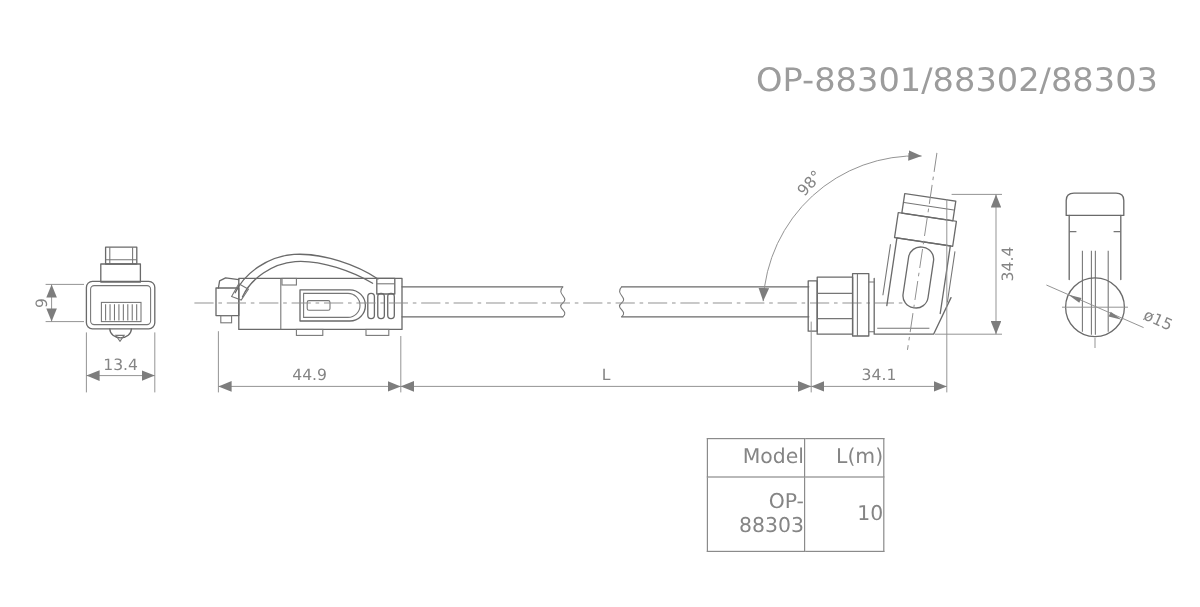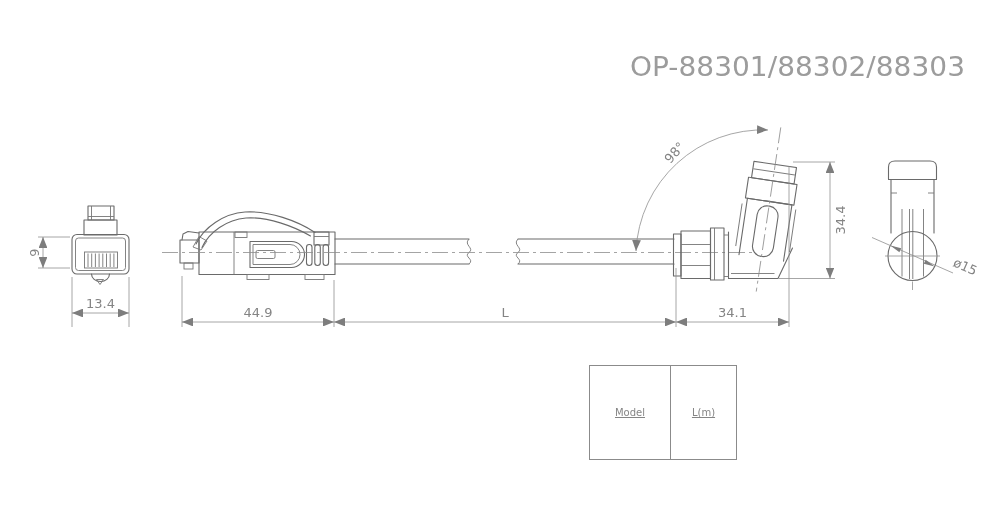--- a/index.html
+++ b/index.html
@@ -11,21 +11,21 @@
   .geo2{stroke:#767676;stroke-width:0.9;fill:none;}
   .thin{stroke:#8f8f8f;stroke-width:0.8;fill:none;}
   .dim{stroke:#8f8f8f;stroke-width:0.8;fill:none;}
   .cl{stroke:#8d8d8d;stroke-width:0.8;fill:none;stroke-dasharray:16 4 3 4;}
   .arrfill{fill:#7d7d7d;stroke:none;}
   .dimtxt{font-size:13px;fill:#848484;}
   .title-txt{font-size:27px;fill:#9c9c9c;}
   .model-table{position:absolute;left:577px;top:365px;width:145px;height:95px;}
   .model-table table{border-collapse:collapse;width:100%;height:100%;table-layout:fixed;}
   .model-table td,.model-table th{border:1px solid #8b8b8b;font-weight:normal;
-      font-size:10px;color:#858585;text-align:center;vertical-align:middle;padding:0;text-decoration:underline;}
+      font-size:17px;color:#858585;text-align:right;vertical-align:middle;padding:0;}
   .model-table .c1{width:80px;}
   .model-table .c2{width:65px;}
 </style>
 </head>
 <body>
 
 <div class="stage">
 
 <svg width="1000" height="506" viewBox="0 0 1000 506">
   <defs>
@@ -175,17 +175,21 @@
   </g>
 </svg>
 
   <div class="model-table">
     <table>
       <tbody>
           <tr>
         <th class="c1">Model</th>
         <th class="c2">L(m)</th>
       </tr>
+      <tr>
+        <td>OP-88303</td>
+        <td>10</td>
+      </tr>
     </tbody>
       </table>
   </div>
 
 </div>
 
 </body></html>

